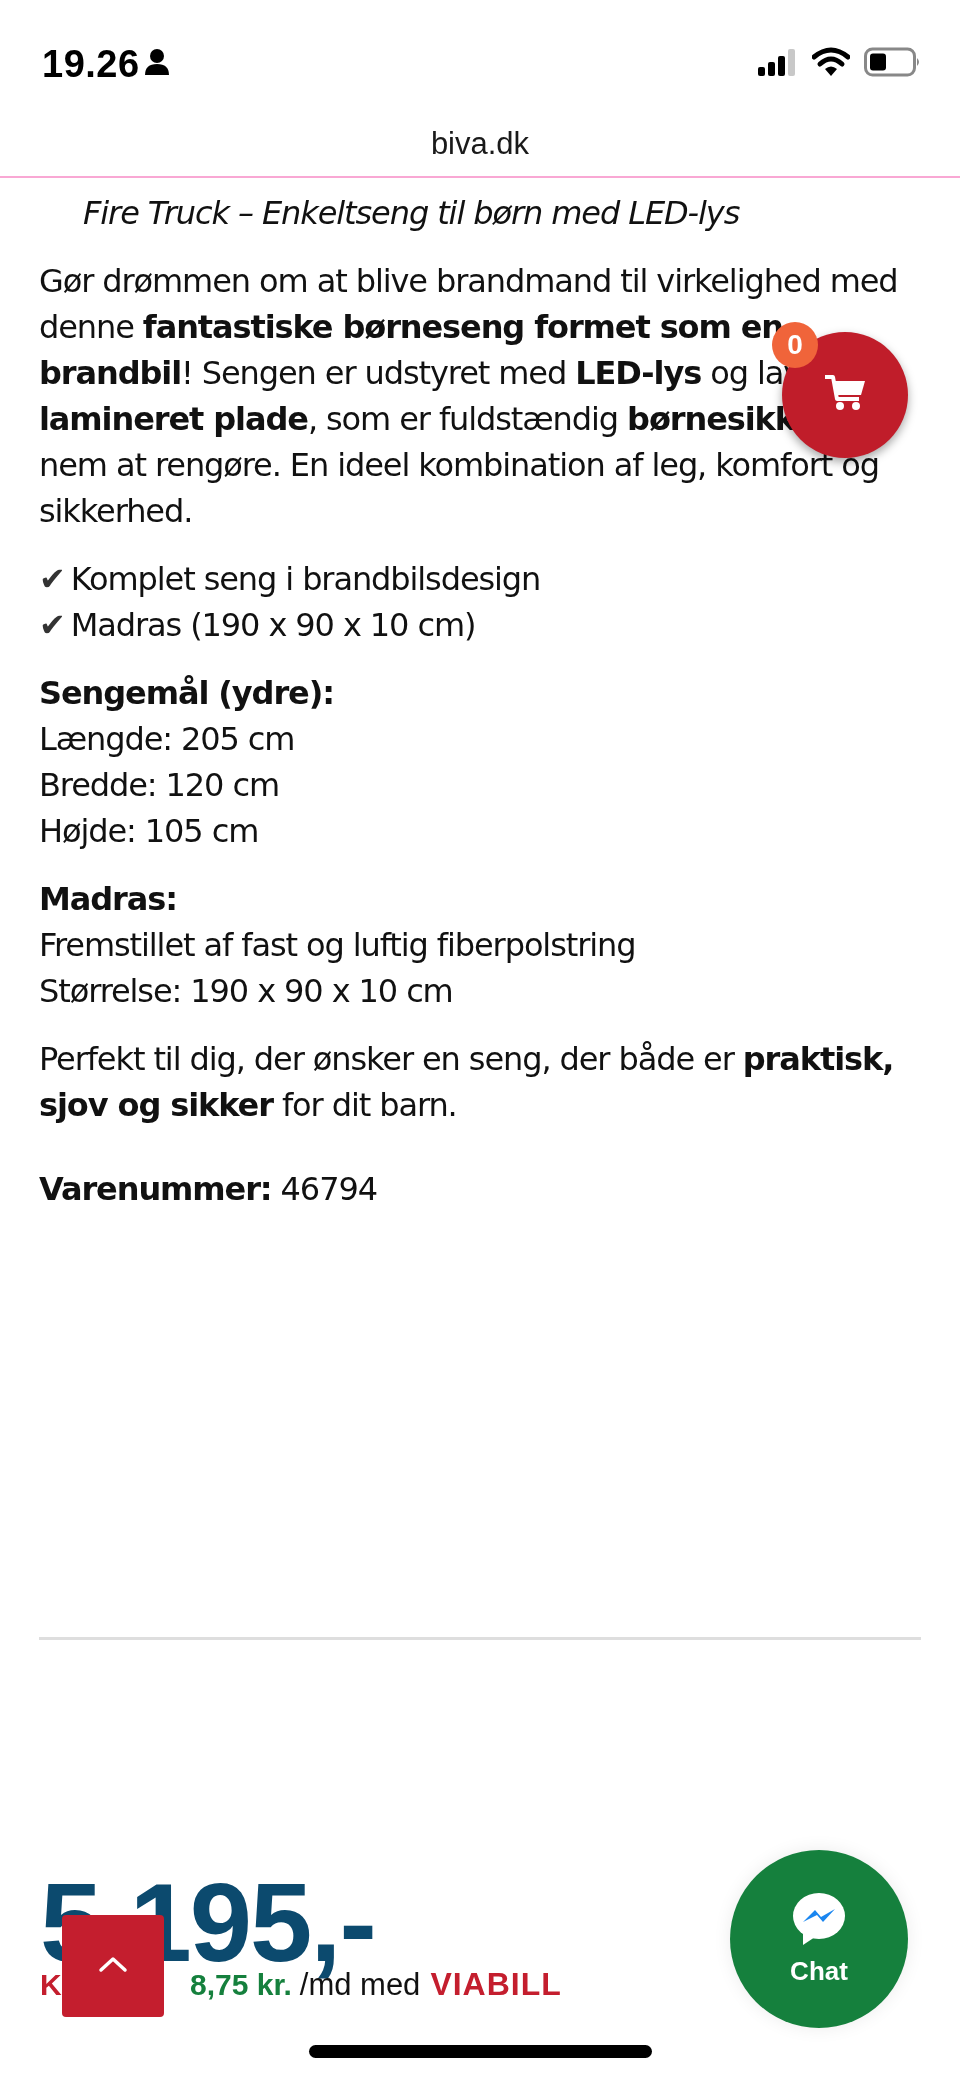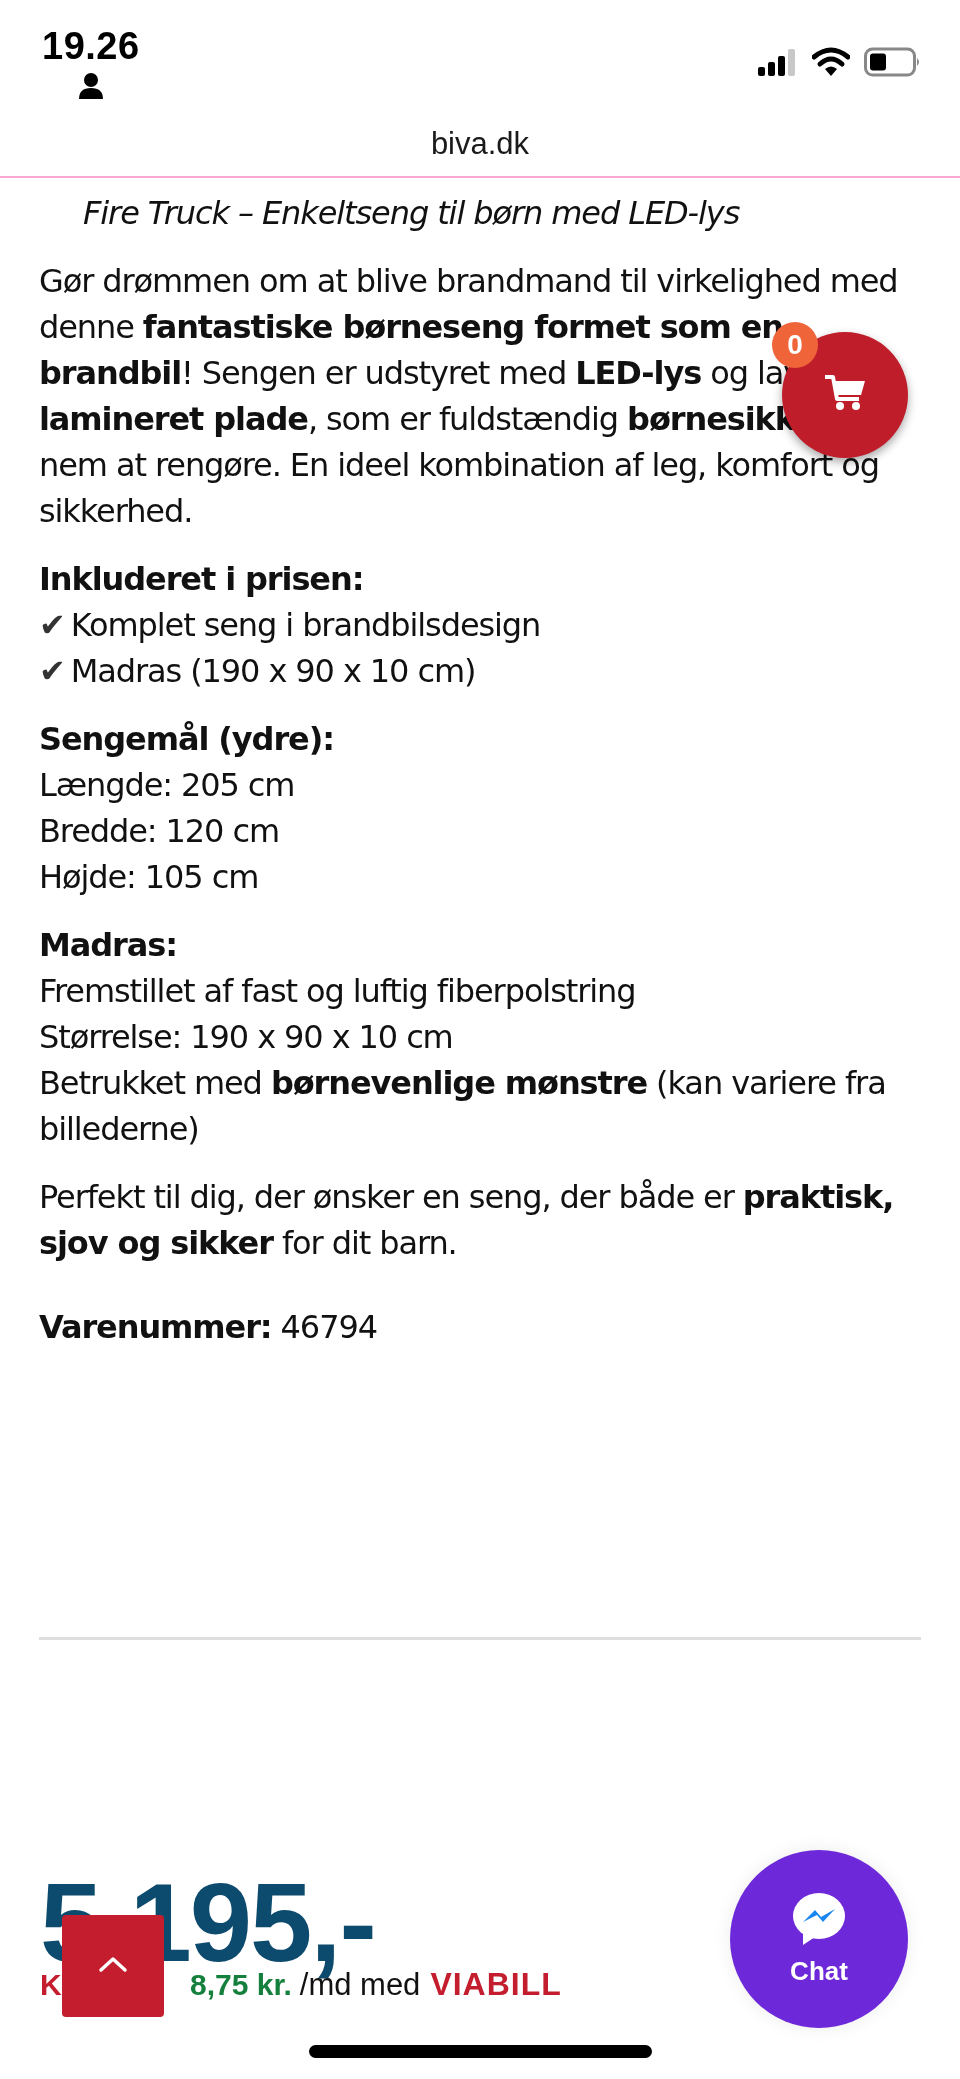--- a/index.html
+++ b/index.html
@@ -10,21 +10,21 @@
       color: #111111;
     }
     .page { position: relative; width: 960px; height: 2079px; }
 
     
     .status-bar {
       position: absolute; top: 0; left: 0; width: 960px; height: 110px;
       display: flex; align-items: center; justify-content: space-between;
       padding: 18px 38px 0 42px;
     }
-    .status-left { display: flex; align-items: center; gap: 4px; flex-direction: column; }
+    .status-left { display: flex; align-items: center; gap: 4px; }
     .clock { font-size: 38px; font-weight: 700; letter-spacing: 0.5px; color: #000; }
     .status-right { display: flex; align-items: center; gap: 14px; }
 
     
     .url-bar {
       position: absolute; top: 112px; left: 0; width: 960px; height: 66px;
       display: flex; align-items: center; justify-content: center;
       border-bottom: 2px solid #f9a8d4;
     }
     .url-text { font-size: 31px; color: #1a1a1a; }
@@ -80,21 +80,21 @@
       font-size: 28px; font-weight: 700;
       display: flex; align-items: center; justify-content: center;
     }
     .scroll-top {
       position: absolute; top: 1915px; left: 62px; width: 102px; height: 102px;
       background: #c41e2e; border-radius: 4px;
       display: flex; align-items: center; justify-content: center;
     }
     .chat-fab {
       position: absolute; top: 1850px; left: 730px; width: 178px; height: 178px;
-      border-radius: 50%; background: #6d28d9;
+      border-radius: 50%; background: #15803d;
       box-shadow: 0 0 18px rgba(0,0,0,0.08);
       display: flex; flex-direction: column; align-items: center; justify-content: center;
       gap: 6px;
     }
     .chat-label { color: #fff; font-size: 26px; font-weight: 700; font-family: "Liberation Sans", sans-serif; }
 
     .home-indicator {
       position: absolute; top: 2045px; left: 309px; width: 343px; height: 13px;
       background: #000; border-radius: 7px;
     }
@@ -143,37 +143,35 @@
   <div class="url-bar">
     <span class="url-text">biva.dk</span>
   </div>
 
   <div class="content">
     <p class="subtitle">Fire Truck – Enkeltseng til børn med LED-lys</p>
 
     <p><span>Gør drømmen om at blive brandmand til virkelighed med denne </span><b>fantastiske børneseng formet som en brandbil</b><span>! Sengen er udstyret med </span><b>LED-lys</b><span> og lavet af </span><b>lamineret plade</b><span>, som er fuldstændig </span><b>børnesikker</b><span> og nem at rengøre. En ideel kombination af leg, komfort og sikkerhed.</span></p>
 
     <p>
-      <b class="line">Inkluderet i prisen:</b>
       <span class="line"><span class="check">✔</span><span>Komplet seng i brandbilsdesign</span></span>
       <span class="line"><span class="check">✔</span><span>Madras (190 x 90 x 10 cm)</span></span>
     </p>
 
     <p>
       <b class="line">Sengemål (ydre):</b>
       <span class="line">Længde: 205 cm</span>
       <span class="line">Bredde: 120 cm</span>
       <span class="line">Højde: 105 cm</span>
     </p>
 
     <p>
       <b class="line">Madras:</b>
       <span class="line">Fremstillet af fast og luftig fiberpolstring</span>
       <span class="line">Størrelse: 190 x 90 x 10 cm</span>
-      <span class="line"><span>Betrukket med </span><b>børnevenlige mønstre</b><span> (kan variere fra billederne)</span></span>
     </p>
 
 
     <p><span>Perfekt til dig, der ønsker en seng, der både er </span><b>praktisk, sjov og sikker</b><span> for dit barn.</span></p>
 
     <p class="sku"><b>Varenummer:</b> <span>46794</span></p>
   </div>
 
   <div class="divider"></div>
 

